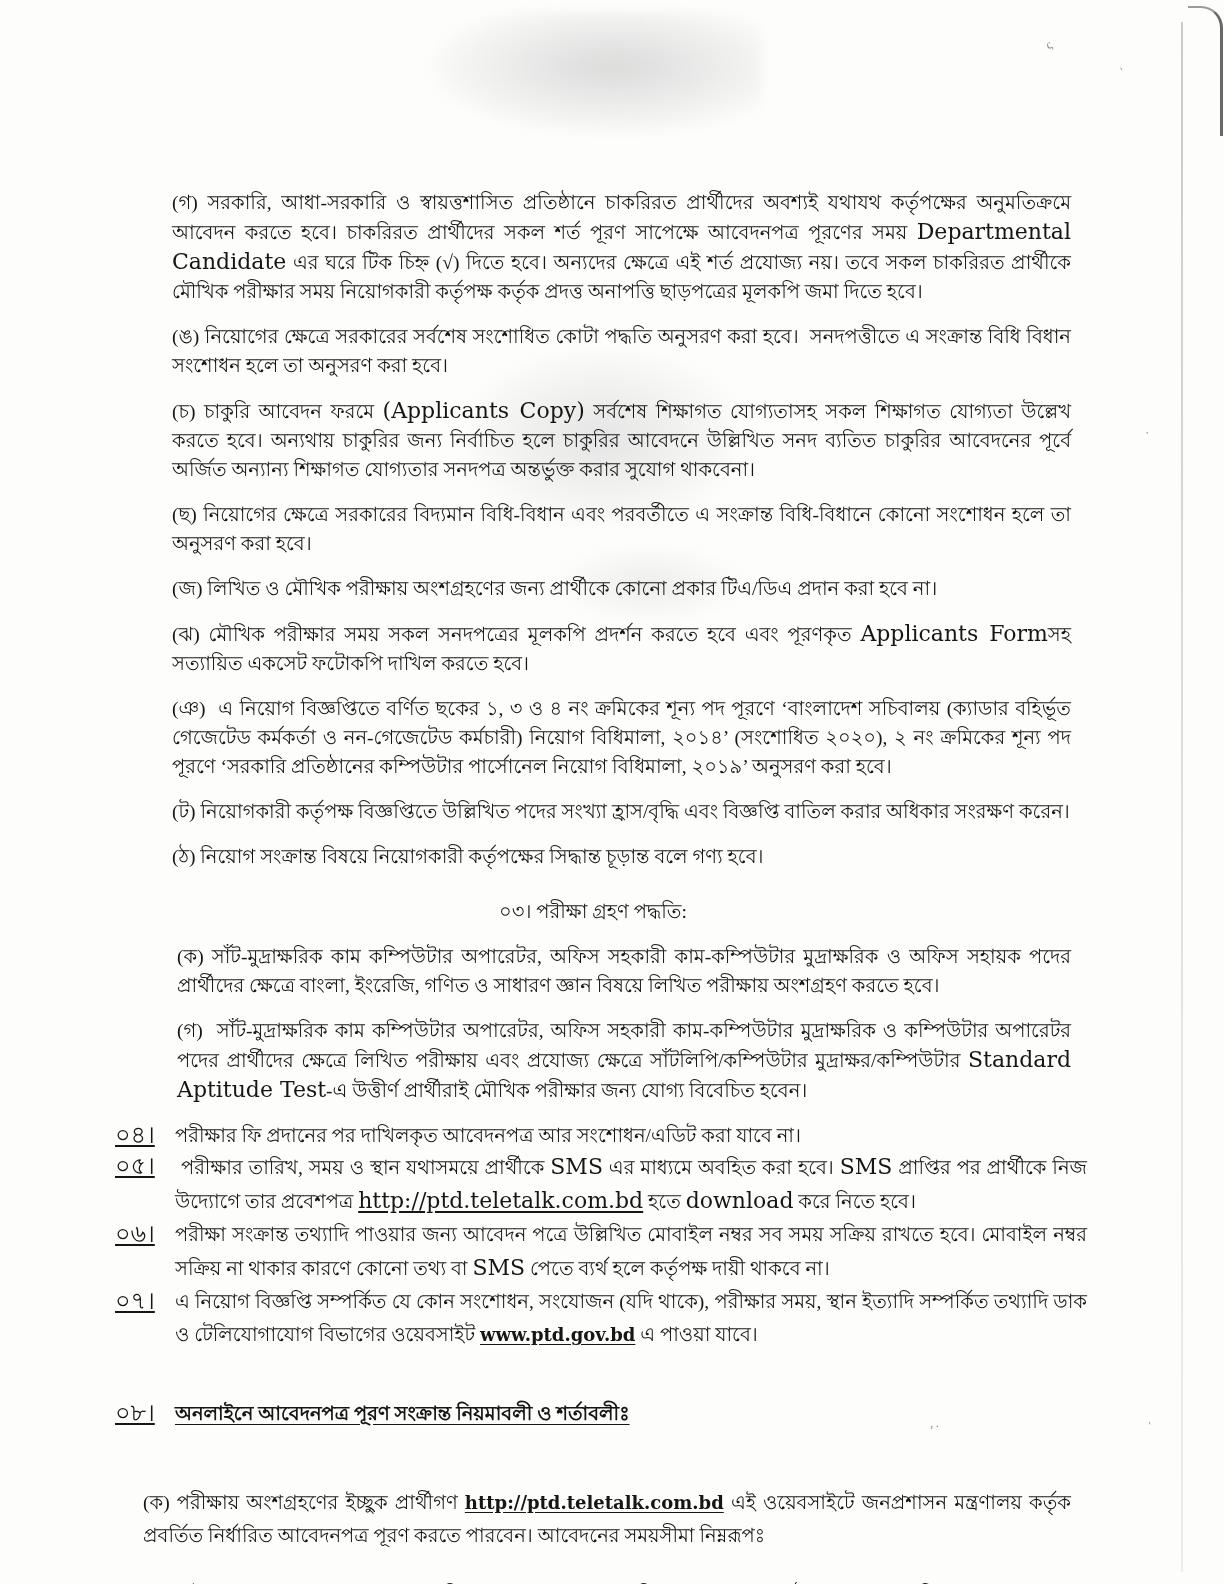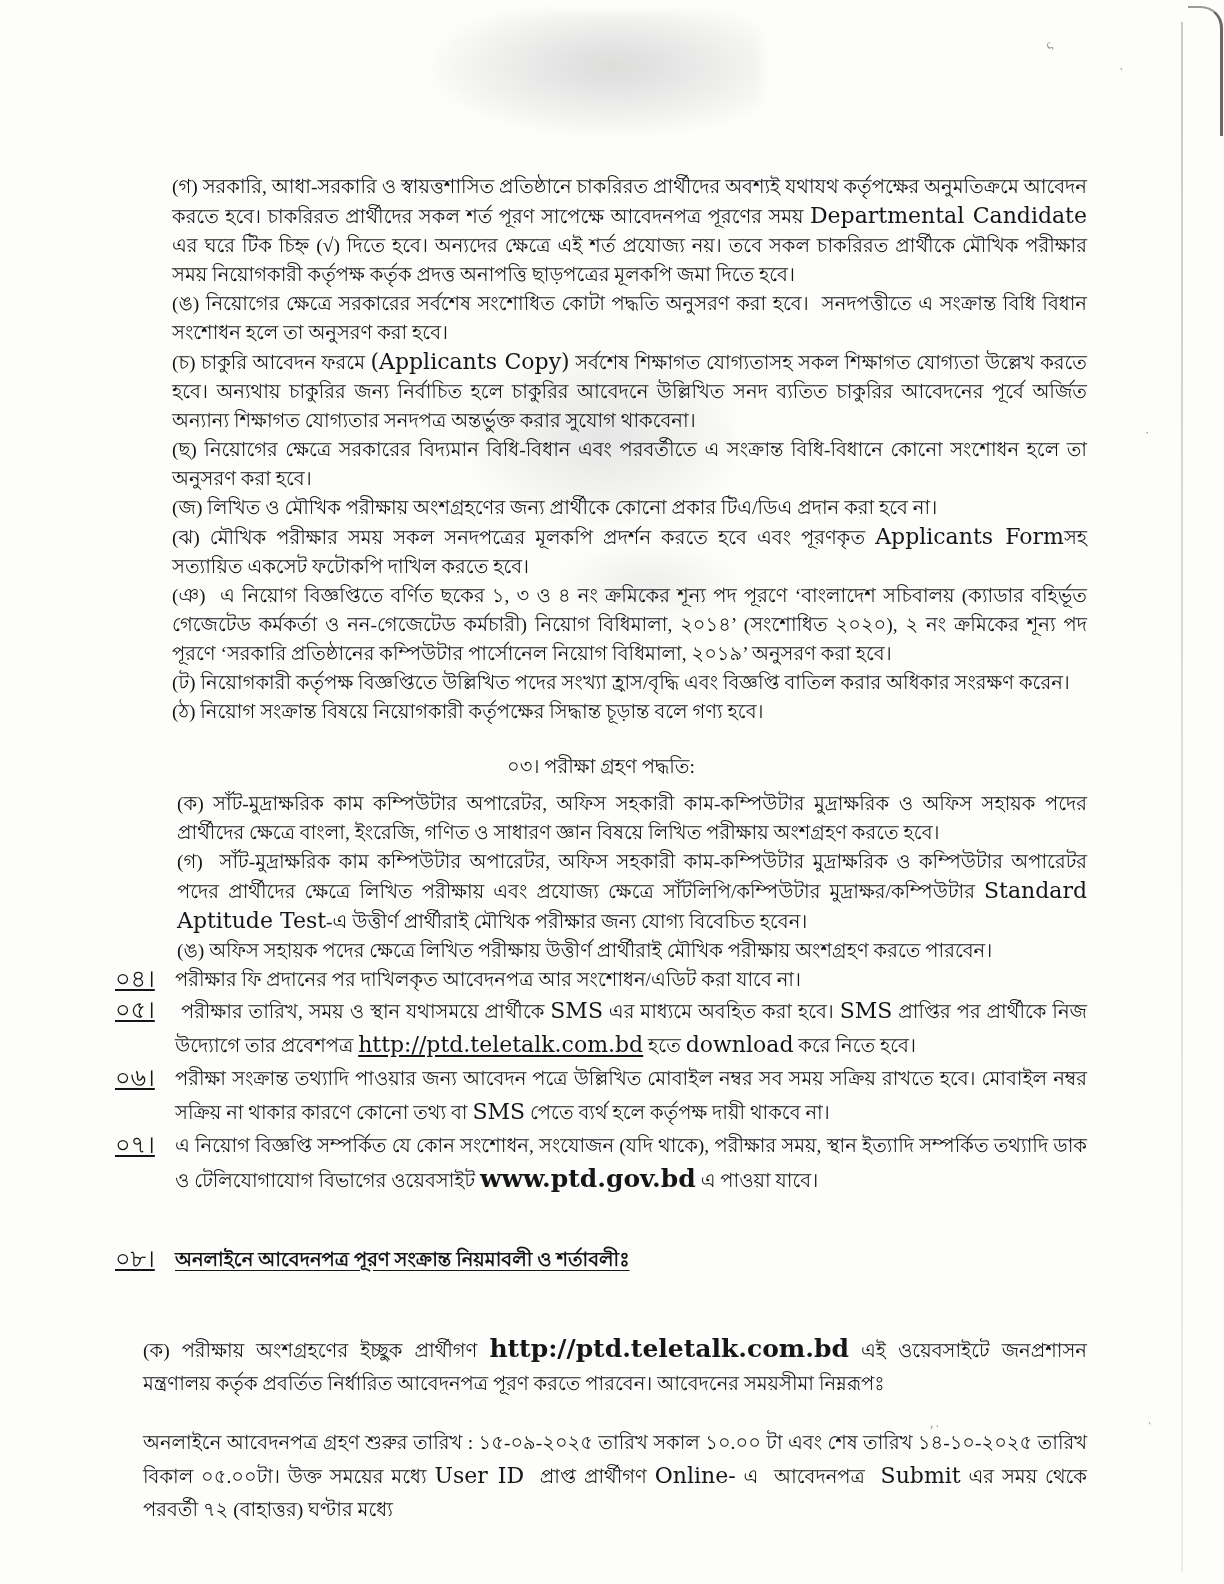--- a/index.html
+++ b/index.html
@@ -1,38 +1,38 @@
 <!DOCTYPE html>
 <html><head>
 <meta charset="utf-8">
 <style>
   html,body{margin:0;padding:0;background:#fdfdfc;}
   body{width:1224px;height:1584px;overflow:hidden;position:relative;
        font-family:"Liberation Serif","DejaVu Serif",serif;color:#161616;}
   .page{position:absolute;inset:0;background:#fdfdfc;}
   .doc{position:absolute;left:115px;top:172px;width:972px;font-size:19.5px;}
-  .para{text-align:justify;margin:0;}
+  .para{text-align:justify;margin:16px;}
   .upper{line-height:29px;}
   .lower{line-height:33px;}
   .lvl1{margin-left:57px;}
   .lvl2{margin-left:62px;}
   .lvl0{margin-left:28px;}
   .sec-head{margin-left:0;text-align:center;}
   .gap-sm{margin-top:8px;}
   .gap-md{margin-top:26px;}
   .gap-lg{margin-top:46px;}
   .gap-xl{margin-top:56px;}
   .row{display:flex;align-items:flex-start;}
   .mnum{flex:0 0 60px;width:60px;font-size:24px;line-height:inherit;text-decoration:underline;}
   .row .body{flex:1;text-align:justify;}
   .seg{white-space:pre-wrap;}
   .seg.bn{}
   .seg.lat{font-family:"DejaVu Serif",serif;font-size:22px;}
   .seg.latl{font-family:"DejaVu Serif",serif;font-size:22px;text-decoration:underline;text-underline-offset:3px;}
-  .seg.latlb{font-family:"DejaVu Serif",serif;font-size:25px;font-weight:bold;text-underline-offset:3px;}
+  .seg.latlb{font-family:"DejaVu Serif",serif;font-size:18px;font-weight:bold;text-decoration:underline;text-underline-offset:3px;}
   .seg.bn-bu{font-weight:bold;text-decoration:underline;text-underline-offset:4px;}
   
   .fold-line{position:absolute;left:1181px;top:22px;width:2px;height:1550px;
              background:linear-gradient(#b9b9b9,#d9d9d9 60%,#e7e7e7);opacity:.75;}
   .page-corner{position:absolute;right:1px;top:6px;width:32px;height:128px;
                border-right:3px solid #4f4f4f;border-top:2px solid #8a8a8a;
                border-top-right-radius:22px;opacity:.85;}
   .ghost{position:absolute;filter:blur(5px);border-radius:12px;}
   .g1{left:432px;top:12px;width:330px;height:122px;
       background:radial-gradient(ellipse at 55% 45%,rgba(165,165,165,.38),rgba(200,200,200,.15) 60%,transparent 75%);}
@@ -64,21 +64,20 @@
       <div class="para lvl1 upper"><span class="seg bn">(চ) চাকুরি আবেদন ফরমে </span><span class="seg lat">(Applicants Copy)</span><span class="seg bn"> সর্বশেষ শিক্ষাগত যোগ্যতাসহ সকল শিক্ষাগত যোগ্যতা উল্লেখ করতে হবে। অন্যথায় চাকুরির জন্য নির্বাচিত হলে চাকুরির আবেদনে উল্লিখিত সনদ ব্যতিত চাকুরির আবেদনের পূর্বে অর্জিত অন্যান্য শিক্ষাগত যোগ্যতার সনদপত্র অন্তর্ভুক্ত করার সুযোগ থাকবেনা।</span></div>
       <div class="para lvl1 upper"><span class="seg bn">(ছ) নিয়োগের ক্ষেত্রে সরকারের বিদ্যমান বিধি-বিধান এবং পরবর্তীতে এ সংক্রান্ত বিধি-বিধানে কোনো সংশোধন হলে তা অনুসরণ করা হবে।</span></div>
       <div class="para lvl1 upper"><span class="seg bn">(জ) লিখিত ও মৌখিক পরীক্ষায় অংশগ্রহণের জন্য প্রার্থীকে কোনো প্রকার টিএ/ডিএ প্রদান করা হবে না।</span></div>
       <div class="para lvl1 upper"><span class="seg bn">(ঝ) মৌখিক পরীক্ষার সময় সকল সনদপত্রের মূলকপি প্রদর্শন করতে হবে এবং পূরণকৃত </span><span class="seg lat">Applicants Form</span><span class="seg bn">সহ সত্যায়িত একসেট ফটোকপি দাখিল করতে হবে।</span></div>
       <div class="para lvl1 upper"><span class="seg bn">(ঞ)  এ নিয়োগ বিজ্ঞপ্তিতে বর্ণিত ছকের ১, ৩ ও ৪ নং ক্রমিকের শূন্য পদ পূরণে ‘বাংলাদেশ সচিবালয় (ক্যাডার বহির্ভূত গেজেটেড কর্মকর্তা ও নন-গেজেটেড কর্মচারী) নিয়োগ বিধিমালা, ২০১৪’ (সংশোধিত ২০২০), ২ নং ক্রমিকের শূন্য পদ পূরণে ‘সরকারি প্রতিষ্ঠানের কম্পিউটার পার্সোনেল নিয়োগ বিধিমালা, ২০১৯’ অনুসরণ করা হবে।</span></div>
       <div class="para lvl1 upper"><span class="seg bn">(ট) নিয়োগকারী কর্তৃপক্ষ বিজ্ঞপ্তিতে উল্লিখিত পদের সংখ্যা হ্রাস/বৃদ্ধি এবং বিজ্ঞপ্তি বাতিল করার অধিকার সংরক্ষণ করেন।</span></div>
       <div class="para lvl1 upper"><span class="seg bn">(ঠ) নিয়োগ সংক্রান্ত বিষয়ে নিয়োগকারী কর্তৃপক্ষের সিদ্ধান্ত চূড়ান্ত বলে গণ্য হবে।</span></div>
       <div class="para sec-head upper gap-md"><span class="seg bn">০৩। পরীক্ষা গ্রহণ পদ্ধতি:</span></div>
       <div class="para lvl2 upper gap-sm"><span class="seg bn">(ক) সাঁট-মুদ্রাক্ষরিক কাম কম্পিউটার অপারেটর, অফিস সহকারী কাম-কম্পিউটার মুদ্রাক্ষরিক ও অফিস সহায়ক পদের প্রার্থীদের ক্ষেত্রে বাংলা, ইংরেজি, গণিত ও সাধারণ জ্ঞান বিষয়ে লিখিত পরীক্ষায় অংশগ্রহণ করতে হবে।</span></div>
       <div class="para lvl2 upper"><span class="seg bn">(গ)  সাঁট-মুদ্রাক্ষরিক কাম কম্পিউটার অপারেটর, অফিস সহকারী কাম-কম্পিউটার মুদ্রাক্ষরিক ও কম্পিউটার অপারেটর পদের প্রার্থীদের ক্ষেত্রে লিখিত পরীক্ষায় এবং প্রযোজ্য ক্ষেত্রে সাঁটলিপি/কম্পিউটার মুদ্রাক্ষর/কম্পিউটার </span><span class="seg lat">Standard Aptitude Test</span><span class="seg bn">-এ উত্তীর্ণ প্রার্থীরাই মৌখিক পরীক্ষার জন্য যোগ্য বিবেচিত হবেন।</span></div>
-      <div class="para lvl2 upper"><span class="seg bn">(ঙ) অফিস সহায়ক পদের ক্ষেত্রে লিখিত পরীক্ষায় উত্তীর্ণ প্রার্থীরাই মৌখিক পরীক্ষায় অংশগ্রহণ করতে পারবেন।</span></div>
       <div class="row upper">
         <span class="mnum">০৪।</span>
         <div class="body"><span class="seg bn">পরীক্ষার ফি প্রদানের পর দাখিলকৃত আবেদনপত্র আর সংশোধন/এডিট করা যাবে না।</span></div>
       </div>
       <div class="row lower">
         <span class="mnum">০৫।</span>
         <div class="body"><span class="seg bn"> পরীক্ষার তারিখ, সময় ও স্থান যথাসময়ে প্রার্থীকে </span><span class="seg lat">SMS</span><span class="seg bn"> এর মাধ্যমে অবহিত করা হবে। </span><span class="seg lat">SMS</span><span class="seg bn"> প্রাপ্তির পর প্রার্থীকে নিজ উদ্যোগে তার প্রবেশপত্র </span><span class="seg latl">http://ptd.teletalk.com.bd</span><span class="seg bn"> হতে </span><span class="seg lat">download</span><span class="seg bn"> করে নিতে হবে।</span></div>
       </div>
       <div class="row lower">
         <span class="mnum">০৬।</span>

